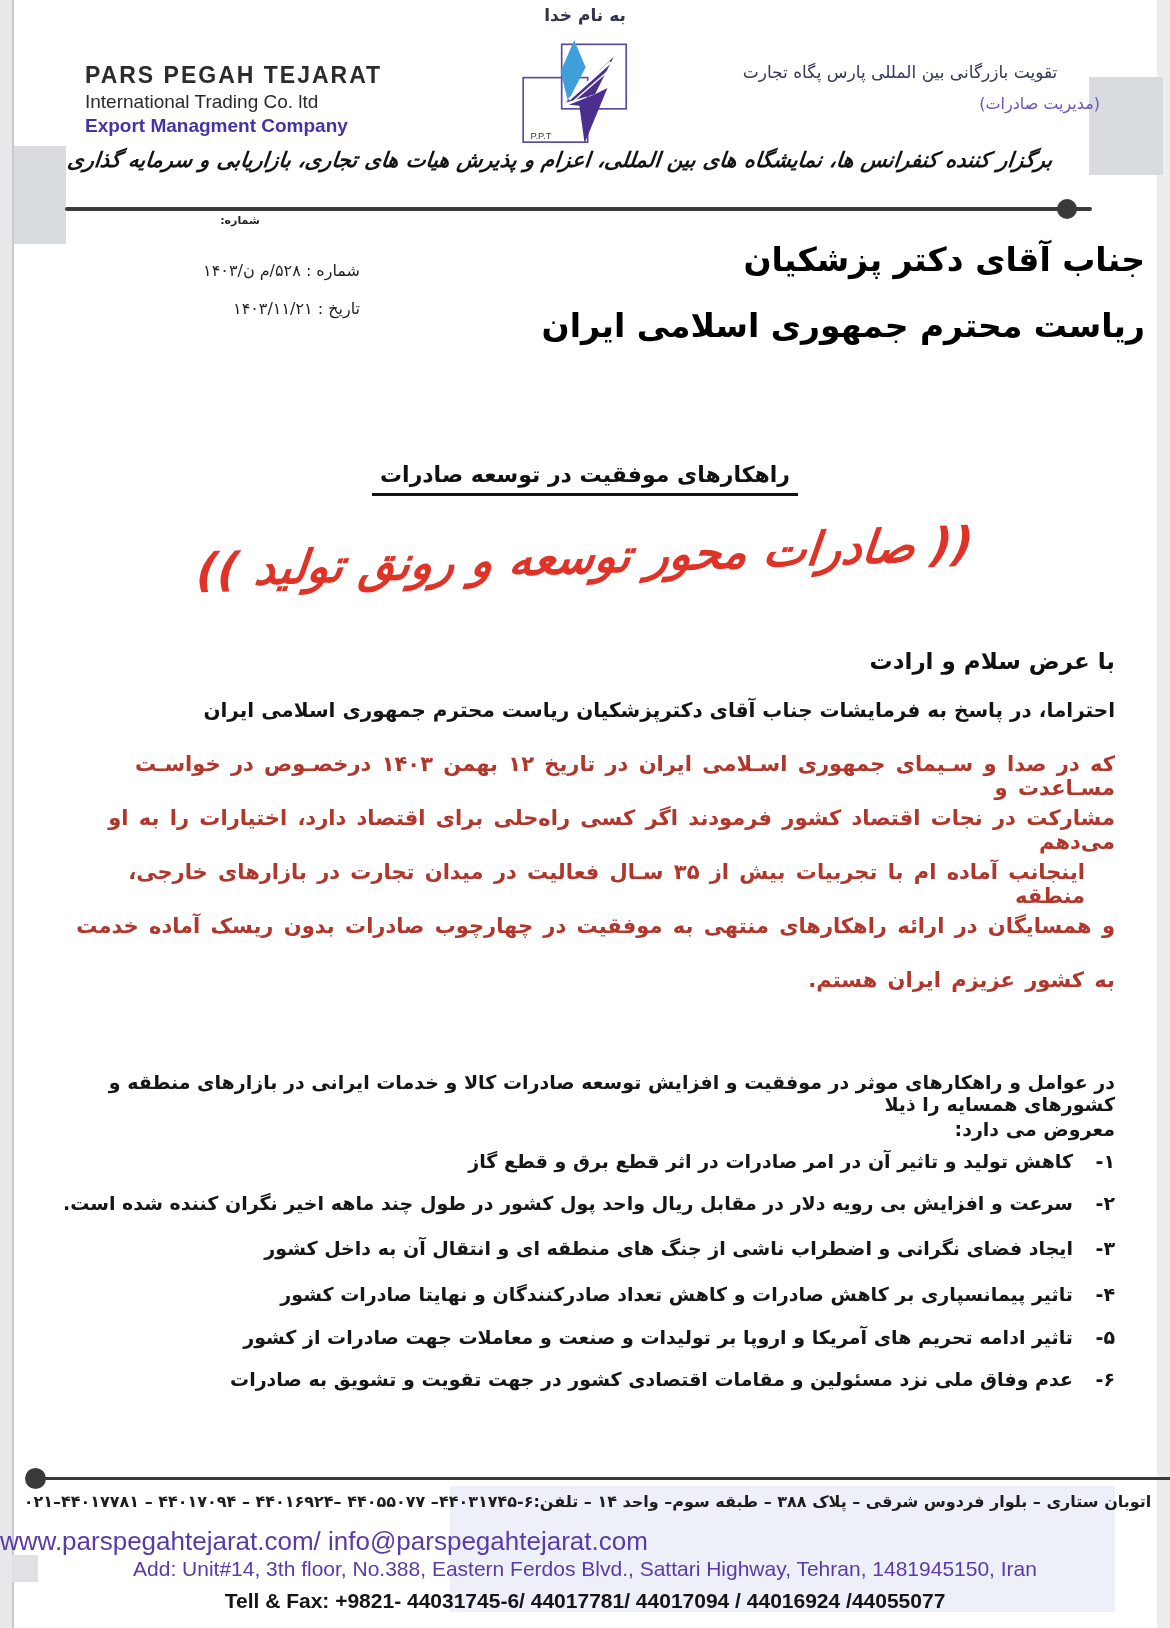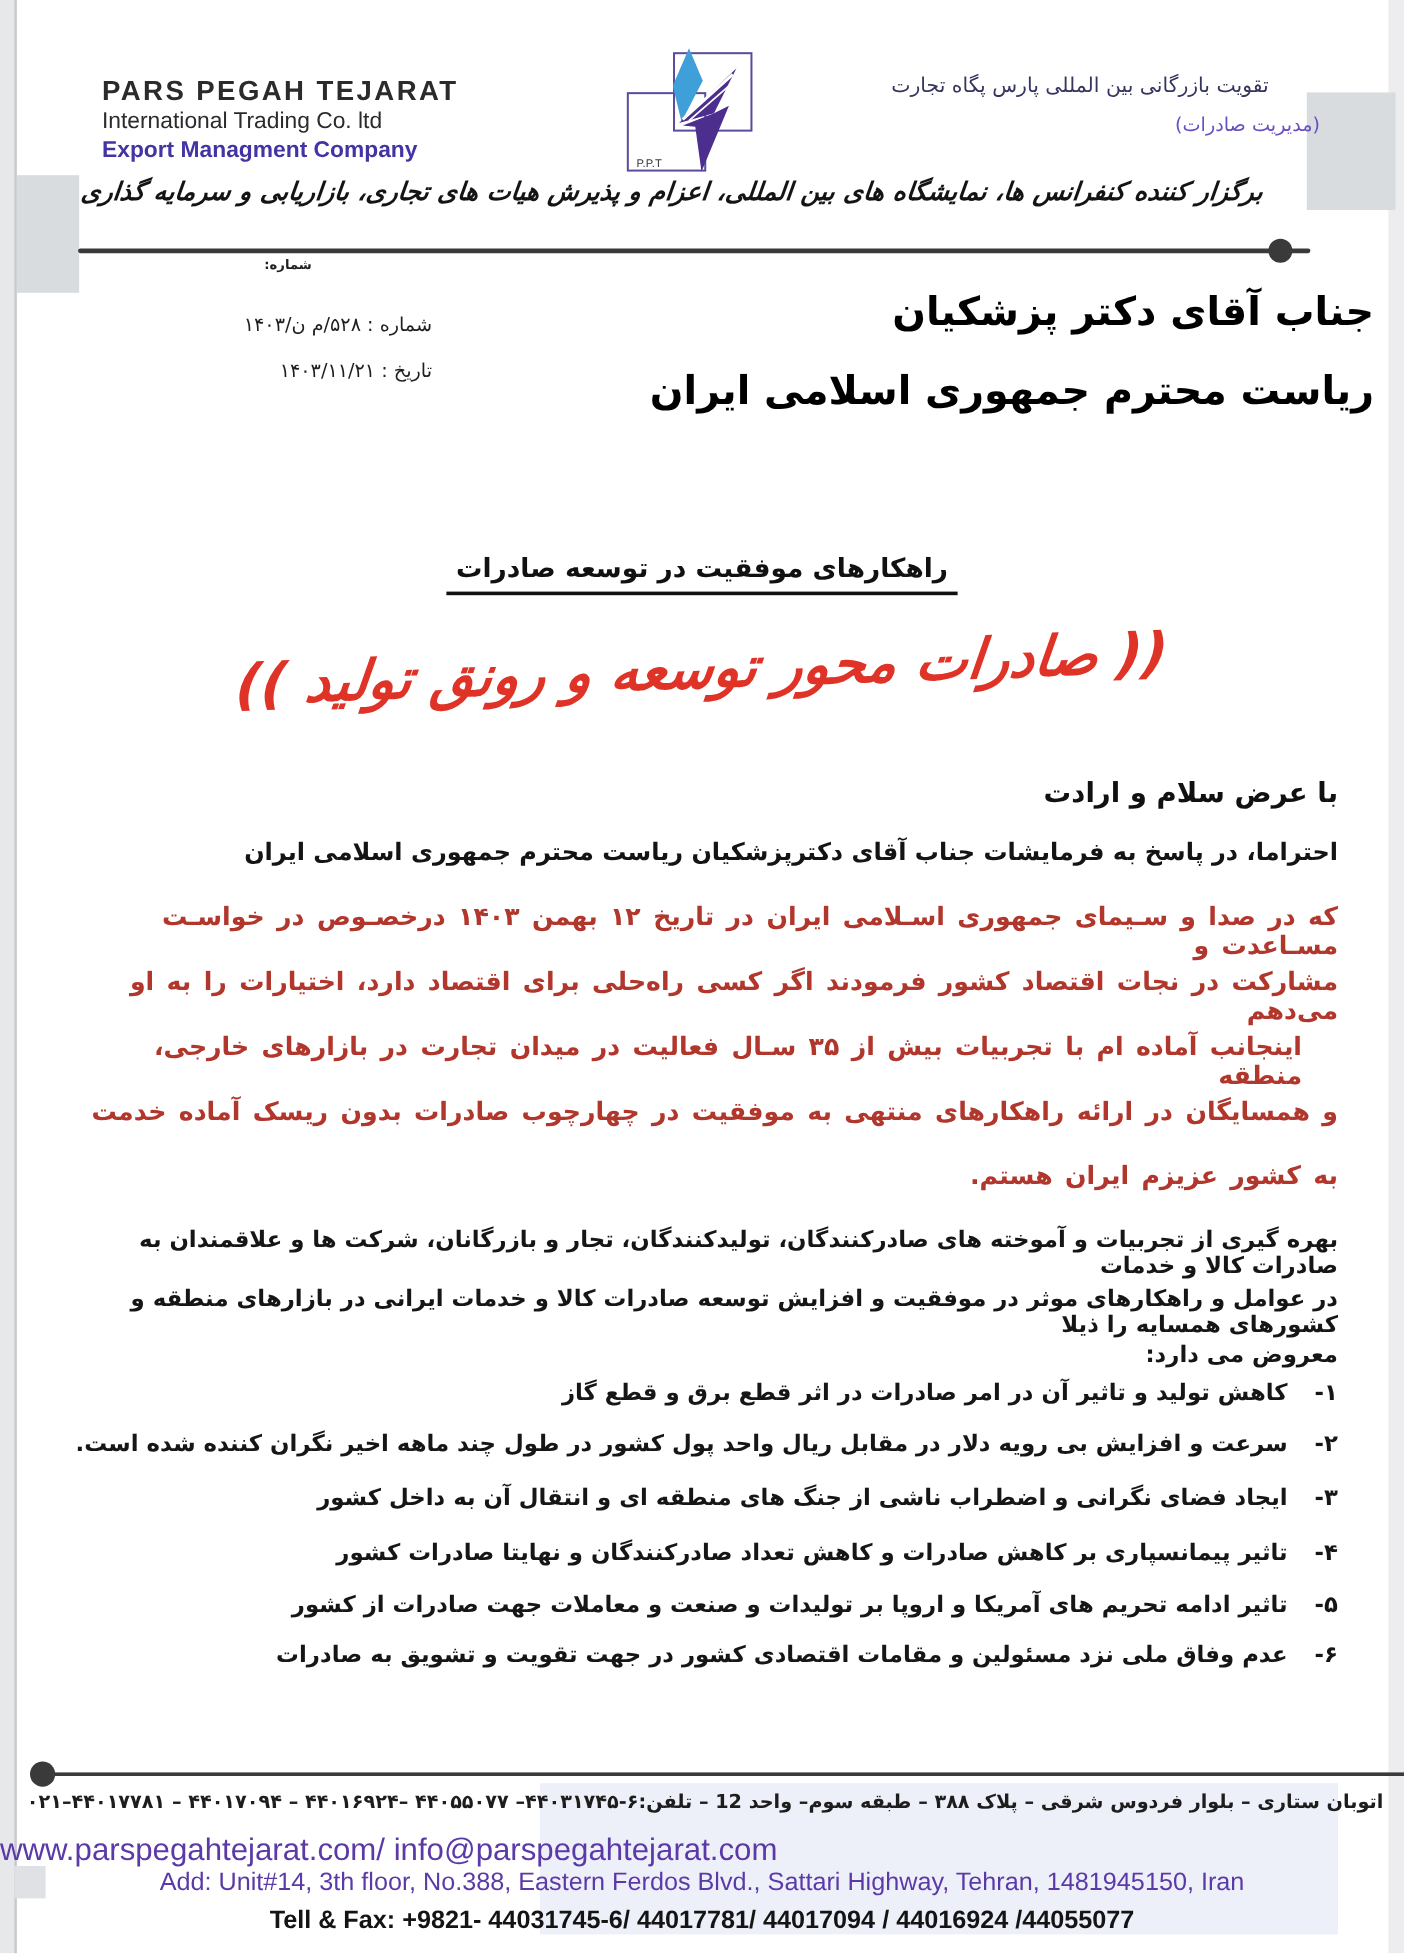--- a/index.html
+++ b/index.html
@@ -83,20 +83,21 @@
 <body>
 
 <div class="page">
 
   <div class="abs edge-strip-left"></div>
   <div class="abs edge-strip-right"></div>
   <div class="abs gray-box-tl"></div>
   <div class="abs gray-box-tr"></div>
   <div class="abs gray-box-bl"></div>
 
+  <div class="abs bismillah fa">به نام خدا</div>
 
   <div class="abs co-en en">
     <div class="l1">PARS PEGAH TEJARAT</div>
     <div class="l2">International Trading Co. ltd</div>
     <div class="l3">Export Managment Company</div>
   </div>
 
   <div class="abs" style="left:520px;top:36px;width:125px;height:128px;">
     <svg width="125" height="128" viewBox="0 0 120 123">
       <rect x="3" y="40" width="62" height="62" fill="none" stroke="#5b4a9e" stroke-width="1.6"></rect>
@@ -136,21 +137,20 @@
   </div>
   <div class="abs slogan fa">(( صادرات محور توسعه و رونق تولید ))</div>
 
   <div class="abs line greeting fa">با عرض سلام و ارادت</div>
   <div class="abs line p-black p1 fa">احتراما، در پاسخ به فرمایشات جناب آقای دکترپزشکیان ریاست محترم جمهوری اسلامی ایران</div>
   <div class="abs line p-red r1 fa">که در صدا و سـیمای جمهوری اسـلامی ایران در تاریخ ۱۲ بهمن ۱۴۰۳ درخصـوص در خواسـت مسـاعدت و</div>
   <div class="abs line p-red r2 fa">مشارکت در نجات اقتصاد کشور فرمودند اگر کسی راه‌حلی برای اقتصاد دارد، اختیارات را به او می‌دهم</div>
   <div class="abs line p-red r3 fa">اینجانب آماده ام با تجربیات بیش از ۳۵ سـال فعالیت در میدان تجارت در بازارهای خارجی، منطقه</div>
   <div class="abs line p-red r4 fa">و همسایگان در ارائه راهکارهای منتهی به موفقیت در چهارچوب صادرات بدون ریسک آماده خدمت</div>
   <div class="abs line p-red r5 fa">به کشور عزیزم ایران هستم.</div>
-  <div class="abs line p3 p3a fa">بهره گیری از تجربیات و آموخته های صادرکنندگان، تولیدکنندگان، تجار و بازرگانان، شرکت ها و علاقمندان به صادرات کالا و خدمات</div>
   <div class="abs line p3 p3b fa">در عوامل و راهکارهای موثر در موفقیت و افزایش توسعه صادرات کالا و خدمات ایرانی در بازارهای منطقه و کشورهای همسایه را ذیلا</div>
   <div class="abs line p3 p3c fa">معروض می دارد:</div>
 
   <div class="abs item i1 fa">
     <span class="num">۱-</span>
     <span class="txt">کاهش تولید و تاثیر آن در امر صادرات در اثر قطع برق و قطع گاز</span>
   </div>
   <div class="abs item i2 fa">
     <span class="num">۲-</span>
     <span class="txt">سرعت و افزایش بی رویه دلار در مقابل ریال واحد پول کشور در طول چند ماهه اخیر نگران کننده شده است.</span>
@@ -168,18 +168,18 @@
     <span class="txt">تاثیر ادامه تحریم های آمریکا و اروپا بر تولیدات و صنعت و معاملات جهت صادرات از کشور</span>
   </div>
   <div class="abs item i6 fa">
     <span class="num">۶-</span>
     <span class="txt">عدم وفاق ملی نزد مسئولین و مقامات اقتصادی کشور در جهت تقویت و تشویق به صادرات</span>
   </div>
 
   <div class="abs footer-bg"></div>
   <div class="abs bot-rule"></div>
   <div class="abs bot-rule-dot"></div>
-  <div class="abs addr-fa fa">اتوبان ستاری – بلوار فردوس شرقی – پلاک ۳۸۸ – طبقه سوم– واحد 12 – تلفن:۶-۴۴۰۳۱۷۴۵– ۴۴۰۵۵۰۷۷ –۴۴۰۱۶۹۲۴ – ۴۴۰۱۷۰۹۴ – ۴۴۰۱۷۷۸۱–۰۲۱</div>
+  <div class="abs addr-fa fa">اتوبان ستاری – بلوار فردوس شرقی – پلاک ۳۸۸ – طبقه سوم– واحد ۱۴ – تلفن:۶-۴۴۰۳۱۷۴۵– ۴۴۰۵۵۰۷۷ –۴۴۰۱۶۹۲۴ – ۴۴۰۱۷۰۹۴ – ۴۴۰۱۷۷۸۱–۰۲۱</div>
   <div class="abs web en">www.parspegahtejarat.com/ info@parspegahtejarat.com</div>
   <div class="abs addr-en en">Add: Unit#14, 3th floor, No.388, Eastern Ferdos Blvd., Sattari Highway, Tehran, 1481945150, Iran</div>
   <div class="abs tel en">Tell &amp; Fax: +9821- 44031745-6/ 44017781/ 44017094 / 44016924 /44055077</div>
 
 </div>
 
 </body></html>

